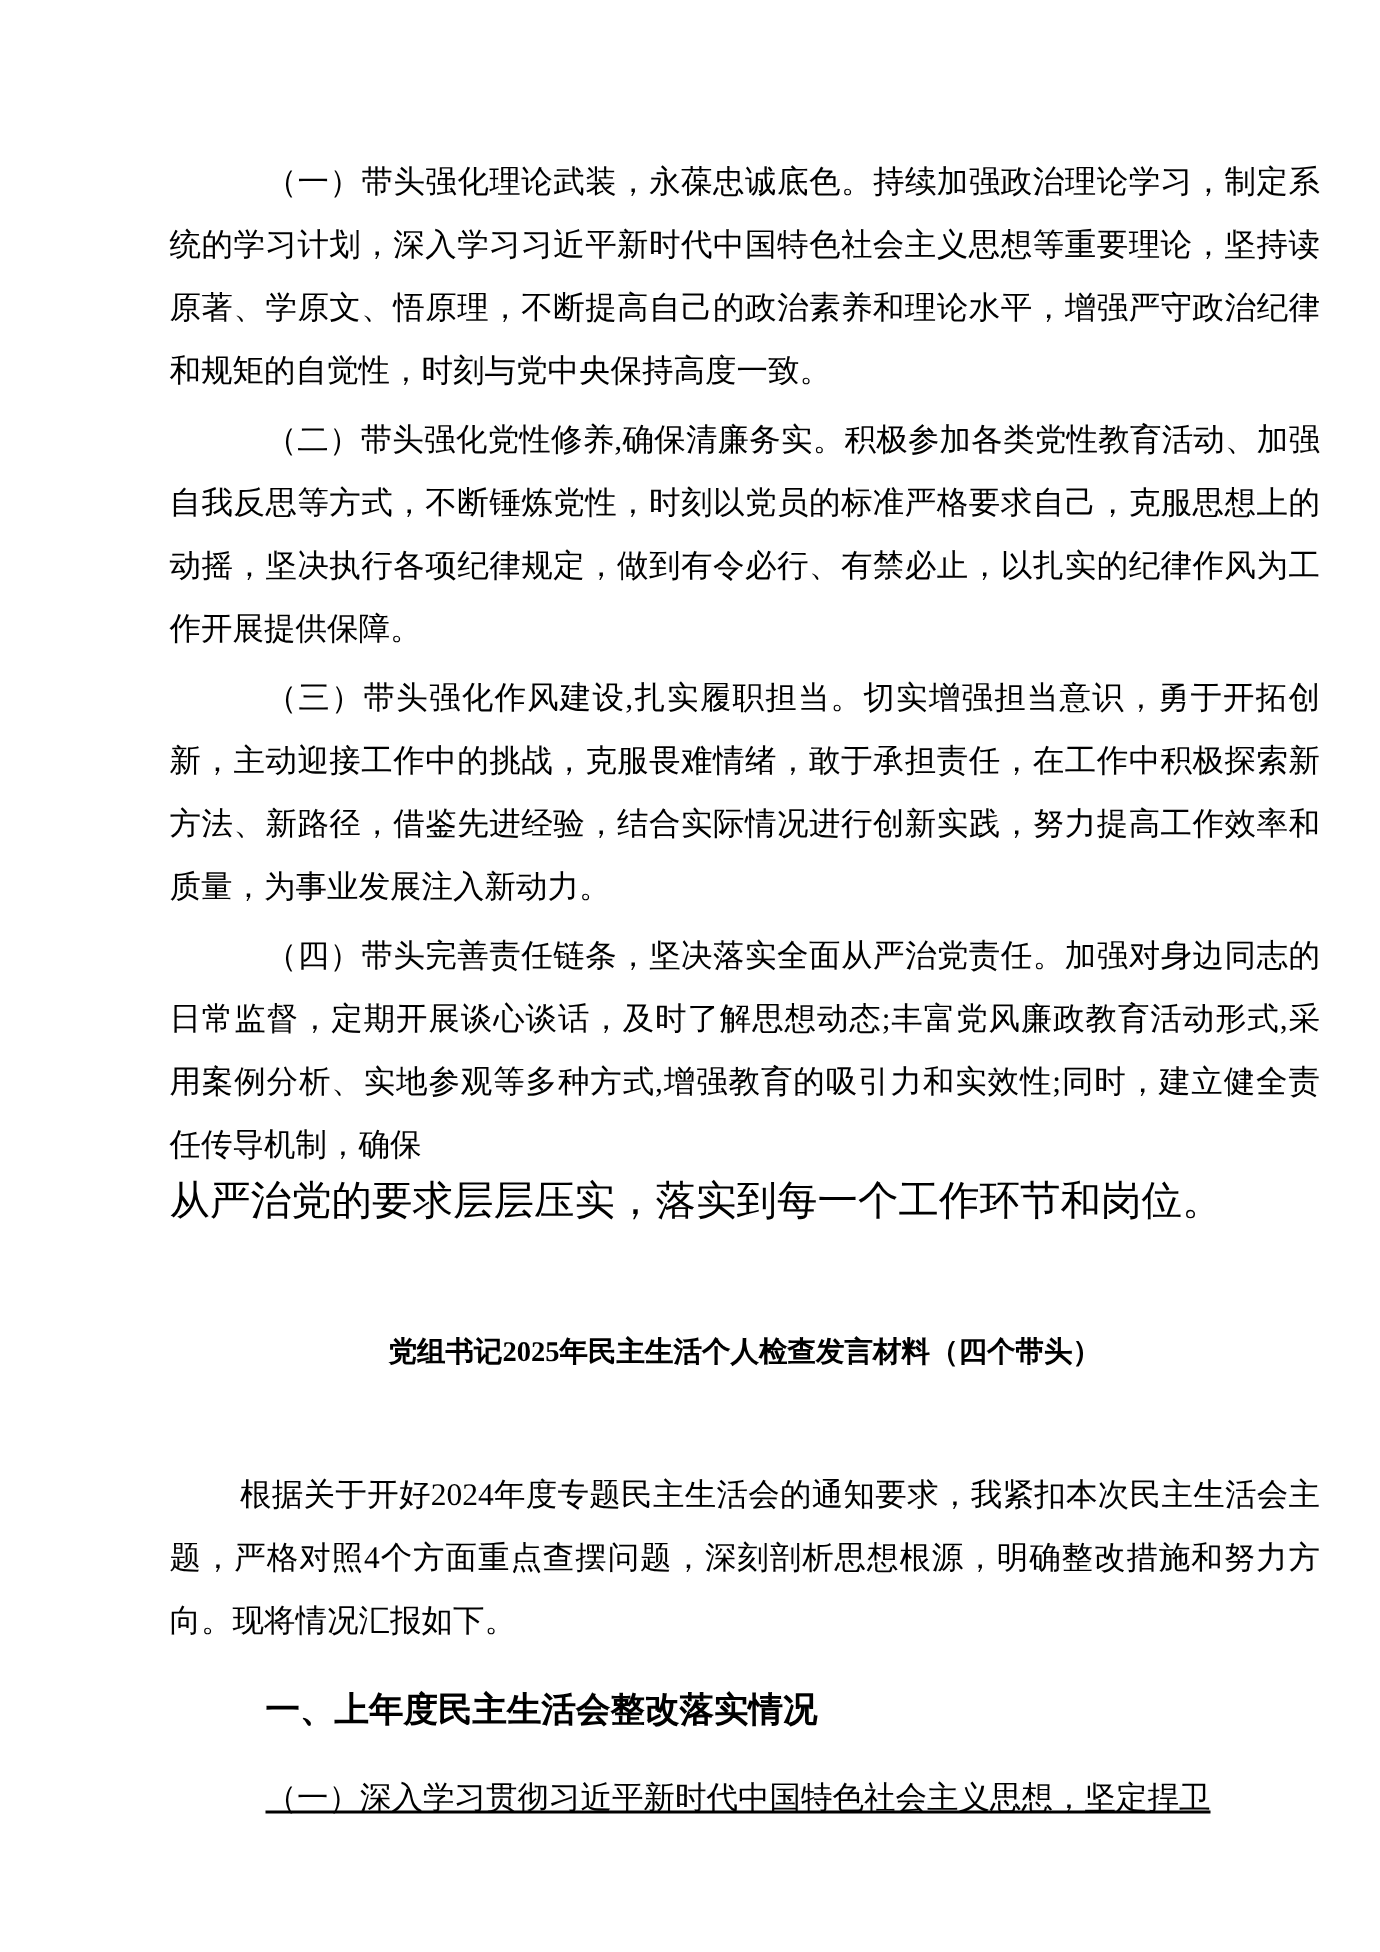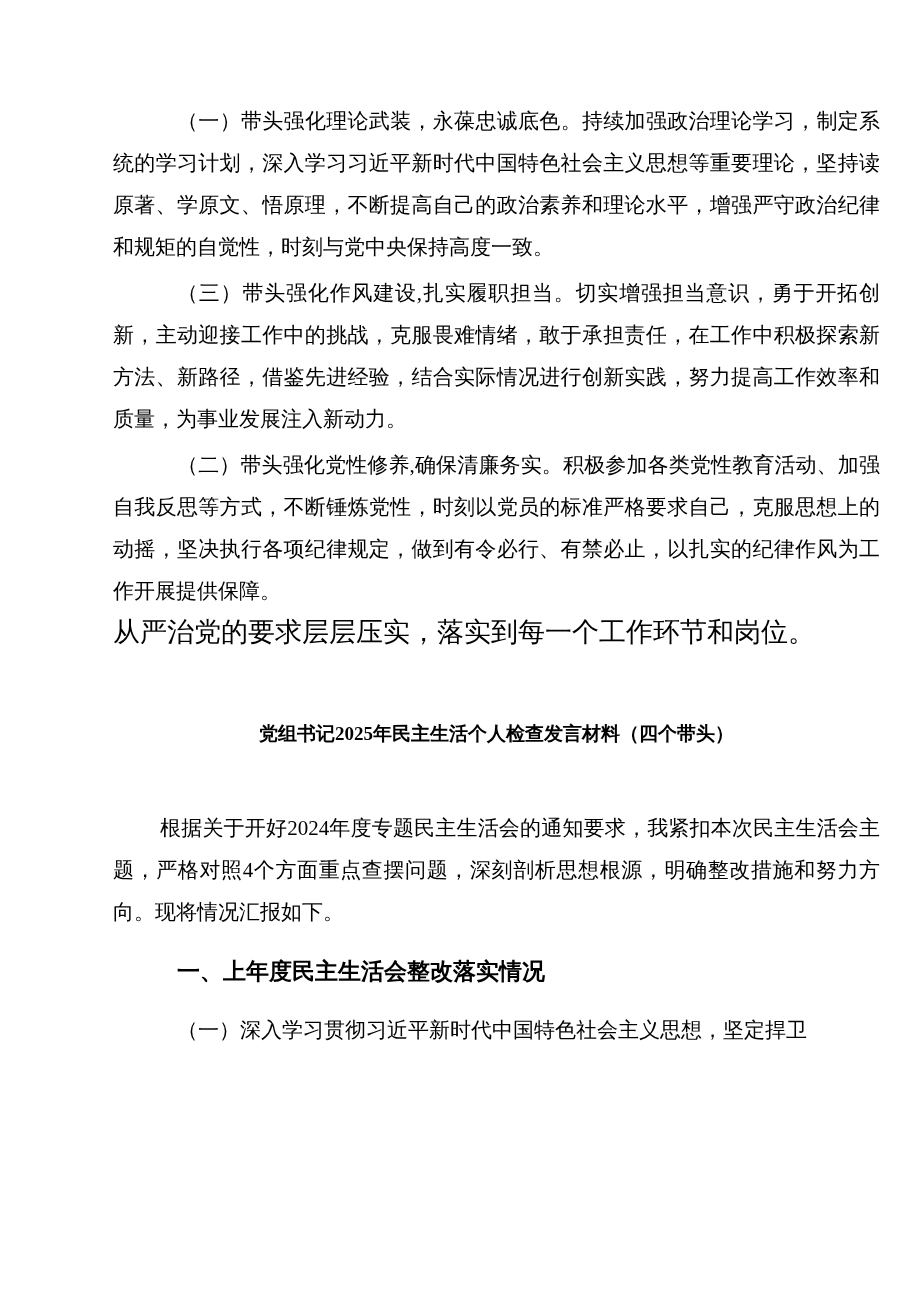--- a/index.html
+++ b/index.html
@@ -57,33 +57,35 @@
     margin: 17px;
     font-size: 23px;
     font-weight: bold;
     line-height: 42px;
     text-indent: 47px;
     text-align: left;
     font-family: "Liberation Sans", "DejaVu Sans", sans-serif;
   }
   .para-last {
     margin: 5px 0 0 0;
+    text-decoration: underline;
   }
 </style>
 </head>
 <body>
 
 <div class="doc-page">
 
   <p class="para para-numbered">（一）带头强化理论武装，永葆忠诚底色。持续加强政治理论学习，制定系统的学习计划，深入学习习近平新时代中国特色社会主义思想等重要理论，坚持读原著、学原文、悟原理，不断提高自己的政治素养和理论水平，增强严守政治纪律和规矩的自觉性，时刻与党中央保持高度一致。</p>
 
+  <p class="para para-numbered">（二）带头强化党性修养,确保清廉务实。积极参加各类党性教育活动、加强自我反思等方式，不断锤炼党性，时刻以党员的标准严格要求自己，克服思想上的动摇，坚决执行各项纪律规定，做到有令必行、有禁必止，以扎实的纪律作风为工作开展提供保障。</p>
+
   <p class="para para-numbered">（三）带头强化作风建设,扎实履职担当。切实增强担当意识，勇于开拓创新，主动迎接工作中的挑战，克服畏难情绪，敢于承担责任，在工作中积极探索新方法、新路径，借鉴先进经验，结合实际情况进行创新实践，努力提高工作效率和质量，为事业发展注入新动力。</p>
 
-  <p class="para para-numbered">（二）带头强化党性修养,确保清廉务实。积极参加各类党性教育活动、加强自我反思等方式，不断锤炼党性，时刻以党员的标准严格要求自己，克服思想上的动摇，坚决执行各项纪律规定，做到有令必行、有禁必止，以扎实的纪律作风为工作开展提供保障。</p>
-
+  <p class="para para-numbered" style="margin-bottom:0;">（四）带头完善责任链条，坚决落实全面从严治党责任。加强对身边同志的日常监督，定期开展谈心谈话，及时了解思想动态;丰富党风廉政教育活动形式,采用案例分析、实地参观等多种方式,增强教育的吸引力和实效性;同时，建立健全责任传导机制，确保</p>
 
   <p class="para-continuation">从严治党的要求层层压实，落实到每一个工作环节和岗位。</p>
 
   <p class="para doc-title">党组书记2025年民主生活个人检查发言材料（四个带头）</p>
 
   <p class="para para-intro">根据关于开好2024年度专题民主生活会的通知要求，我紧扣本次民主生活会主题，严格对照4个方面重点查摆问题，深刻剖析思想根源，明确整改措施和努力方向。现将情况汇报如下。</p>
 
   <p class="section-heading">一、上年度民主生活会整改落实情况</p>
 
   <p class="para para-numbered para-last">（一）深入学习贯彻习近平新时代中国特色社会主义思想，坚定捍卫</p>

